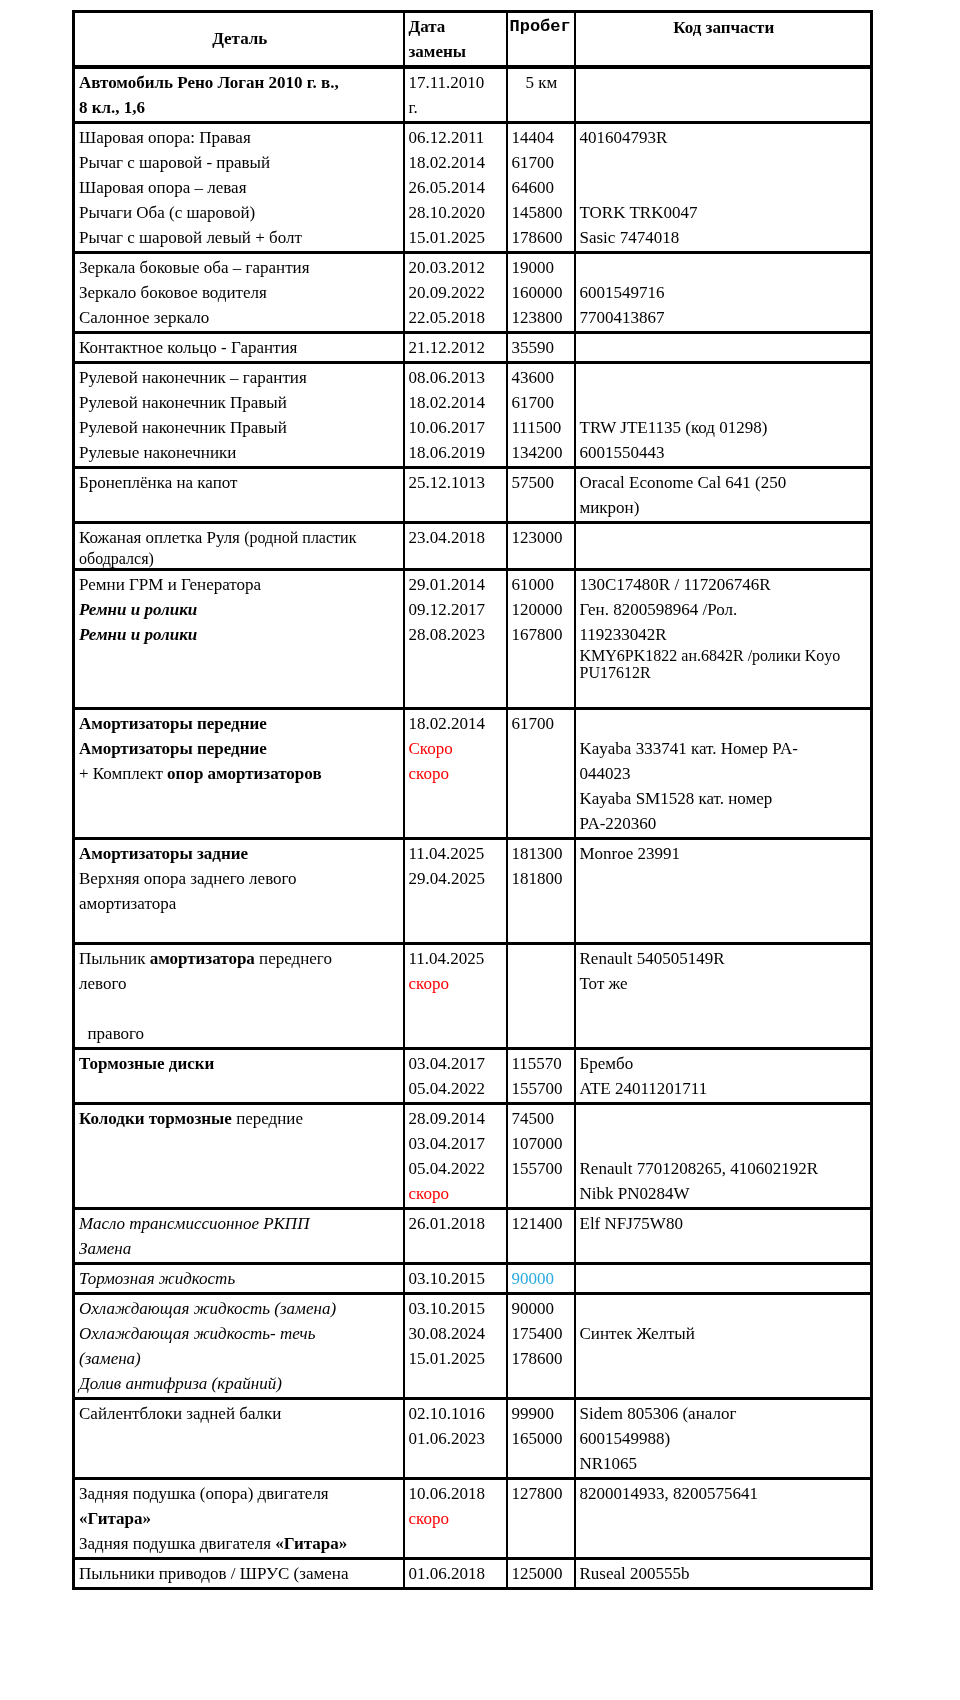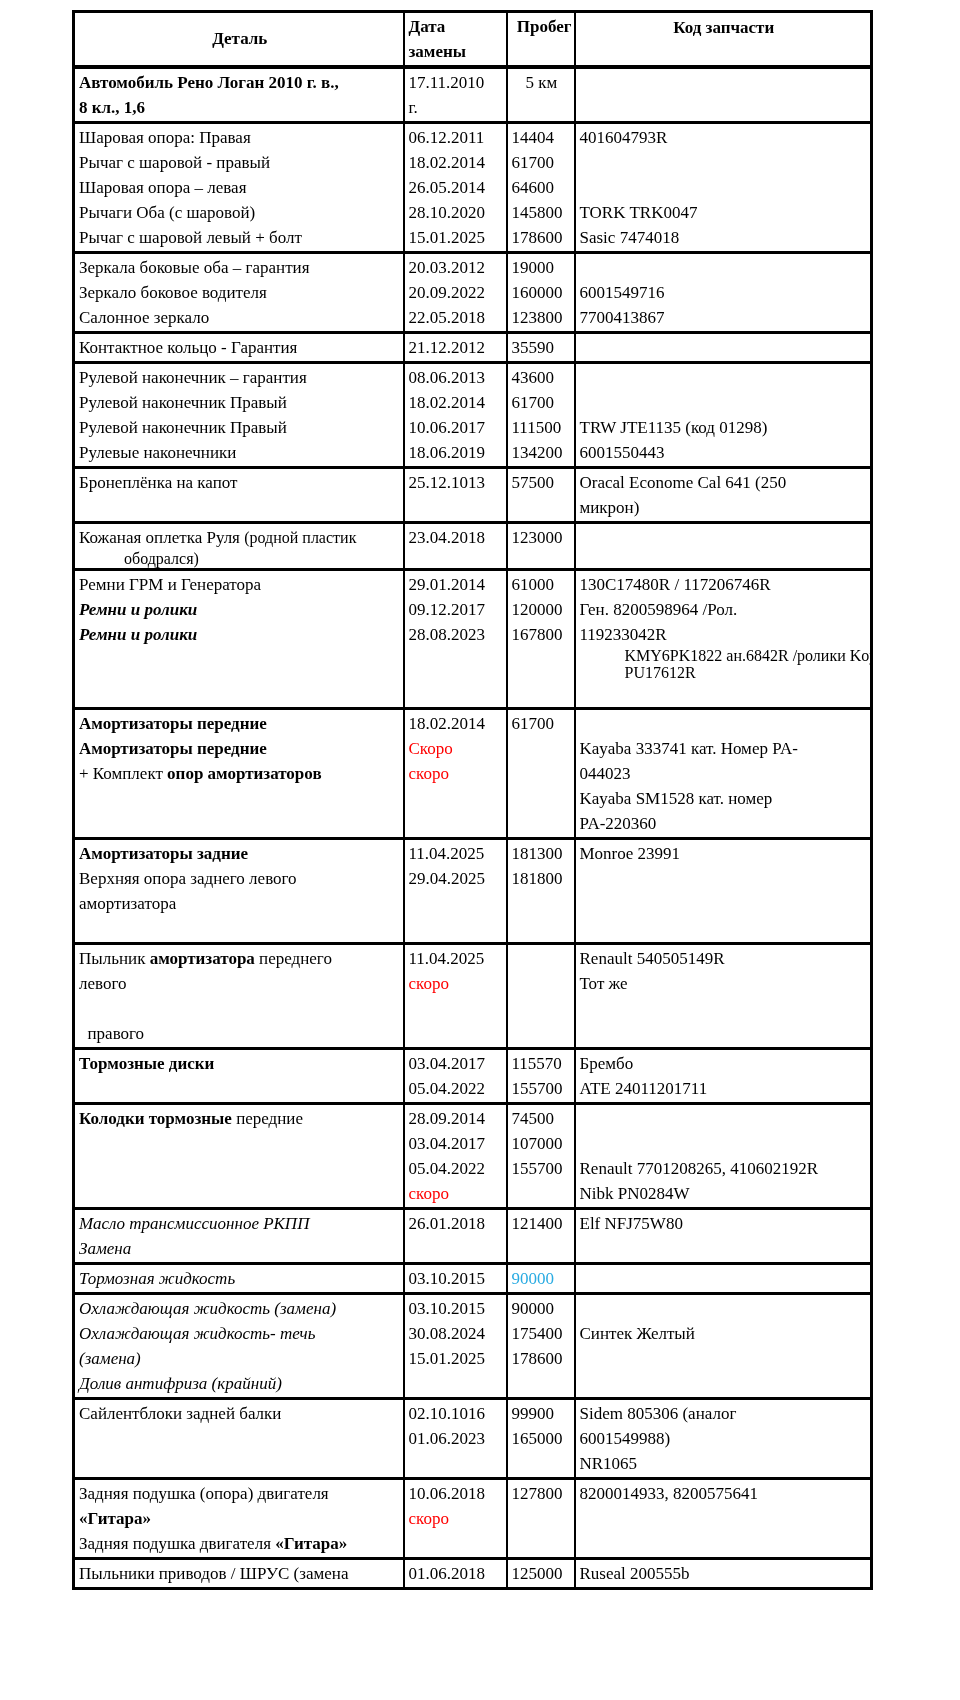--- a/index.html
+++ b/index.html
@@ -23,24 +23,24 @@
     border:2px solid var(--border);
     border-top-width:3px;border-bottom-width:3px;
     vertical-align:top;
     padding:1px 2px 1px 4px;
     font-size:17px;line-height:25px;
     overflow:hidden;
   }
   .hd{font-weight:700;border-bottom-width:4px;}
   .hd-part{text-align:center;padding-top:13px;}
   .hd-date{text-align:left;}
-  .hd-odo{text-align:right;padding-left:2px;white-space:nowrap;}
+  .hd-odo{text-align:left;padding-left:2px;white-space:nowrap;font-family:Liberation Mono, monospace;}
   .hd-code{text-align:center;padding-top:2px;}
   .ln{white-space:pre;min-height:25px;}
-  .ln.small{line-height:17px;min-height:17px;margin-left:45px;}
+  .ln.small{line-height:17px;min-height:17px;}
   .ln.ctr{text-align:center;}
   .b{font-weight:700;}
   .i{font-style:italic;}
   .r{color:var(--red);}
   .u{color:var(--blue);}
   .s{font-size:16px;line-height:17px;}
 </style>
 </head>
 <body>
 

